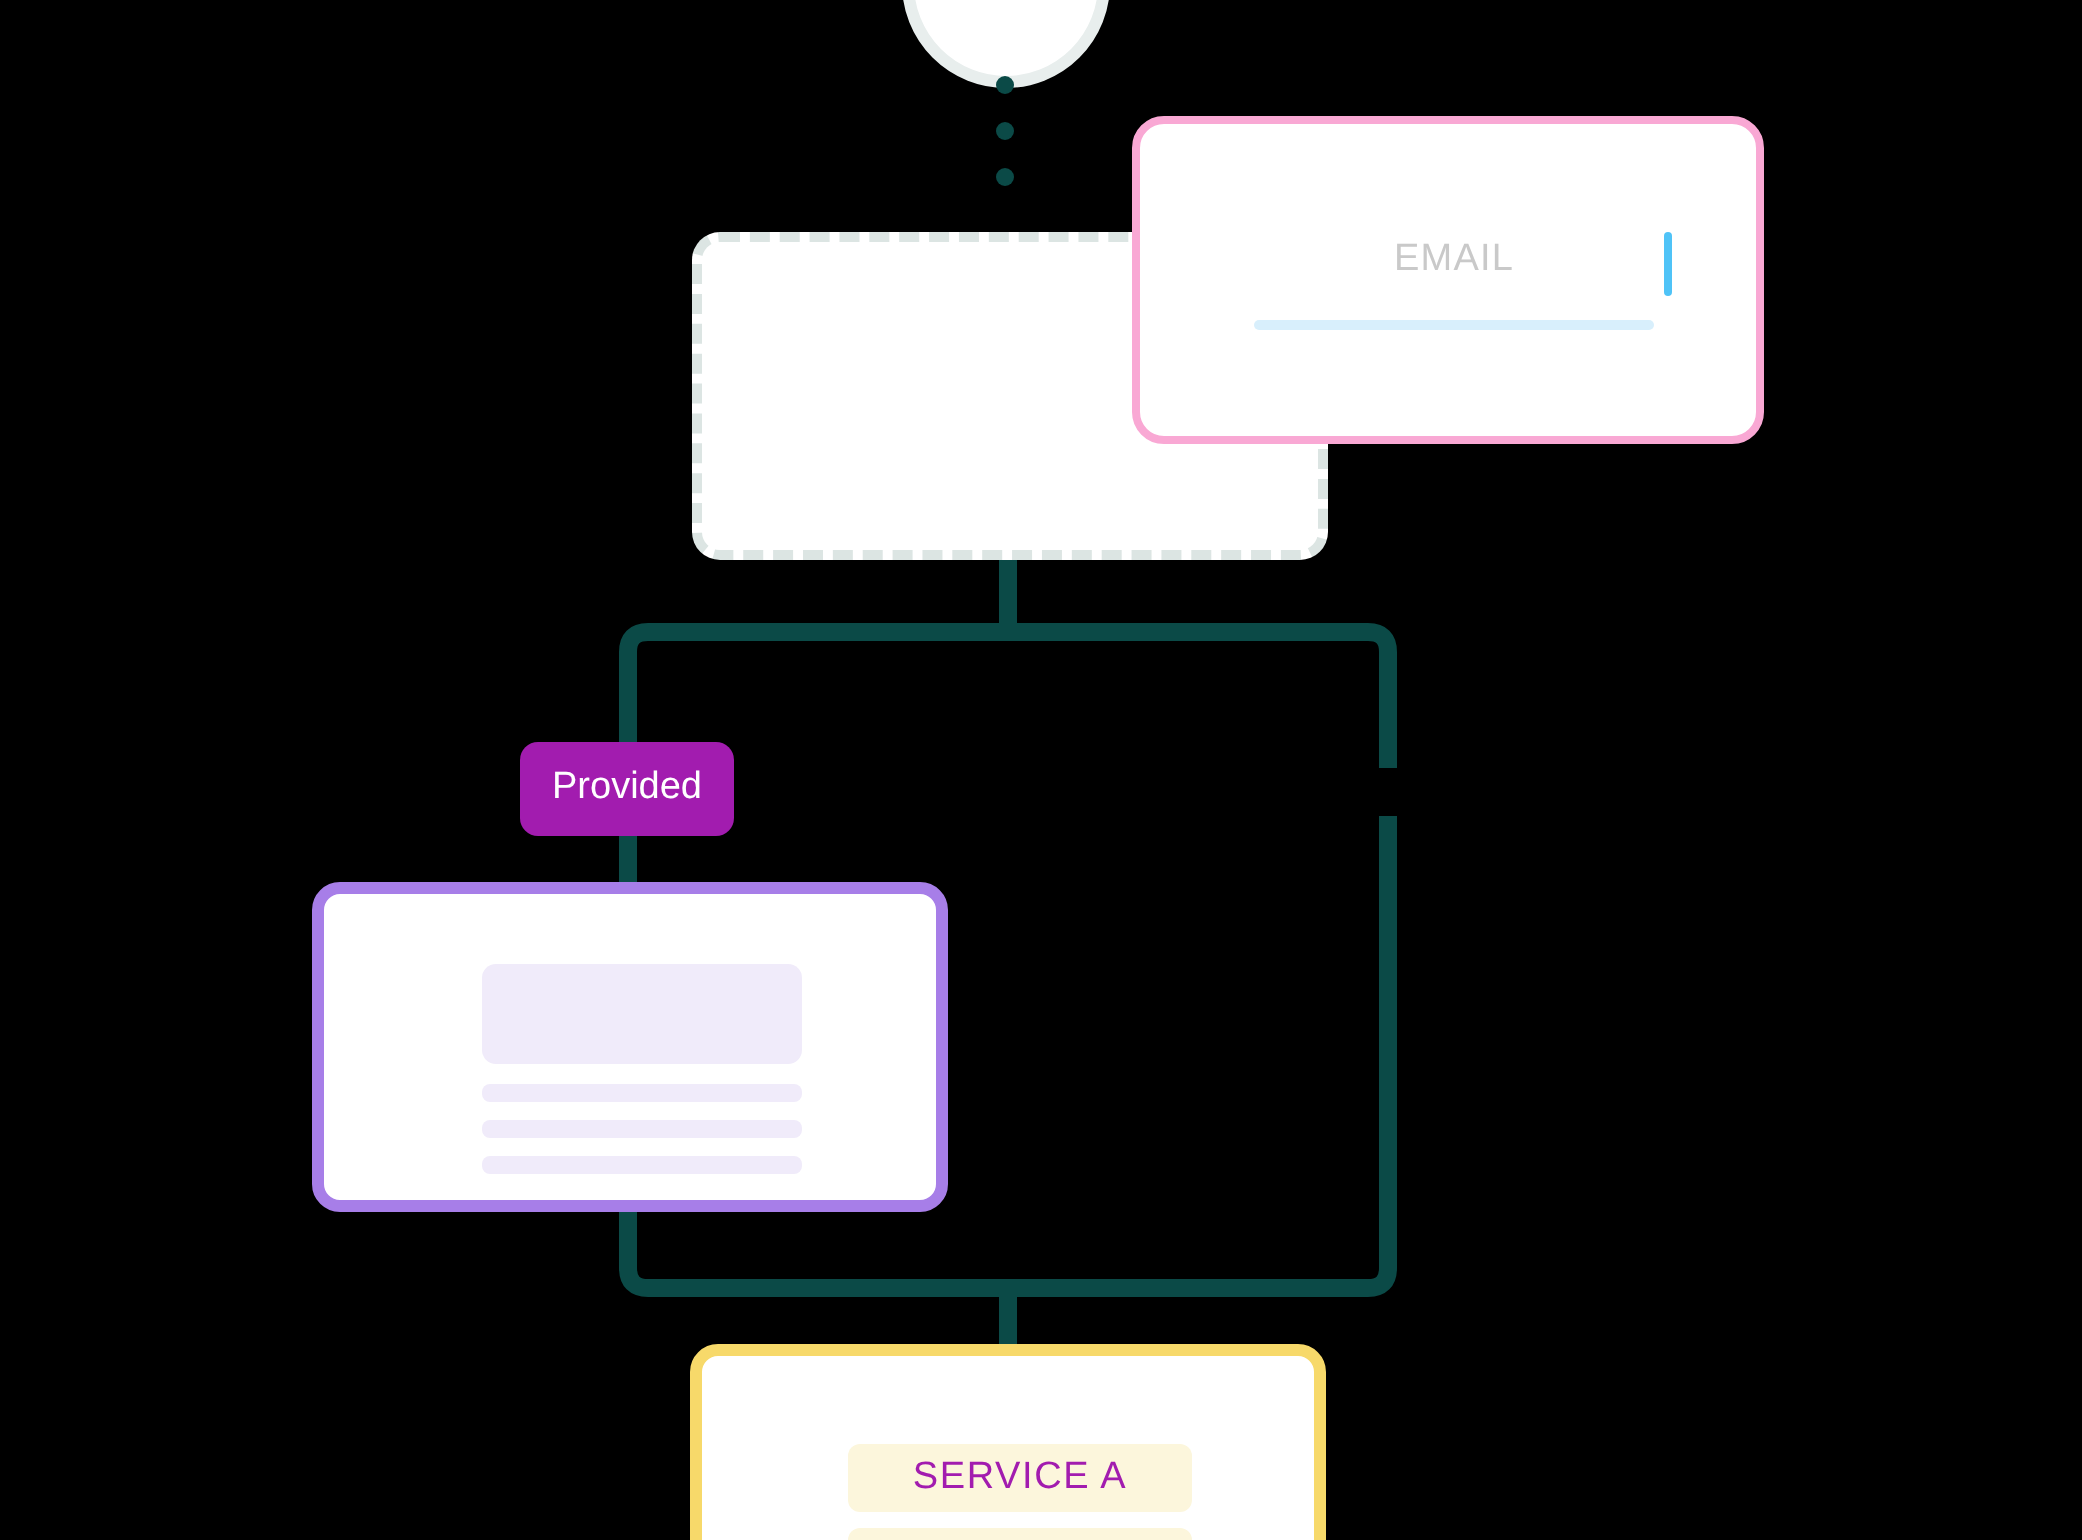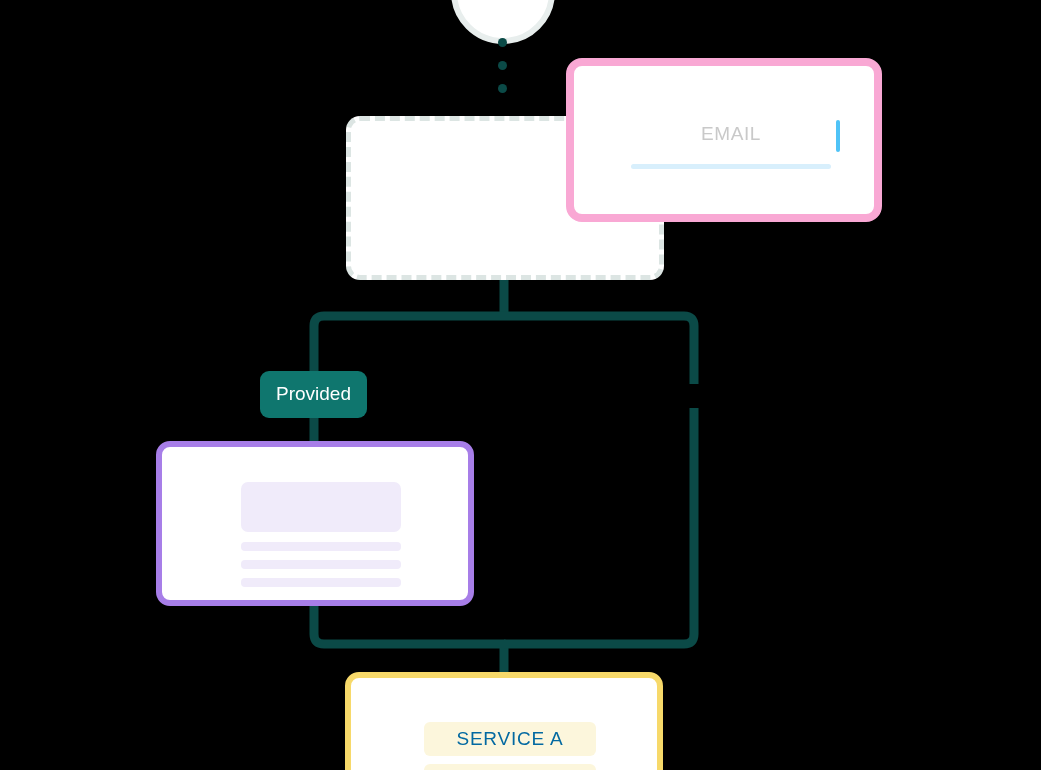--- a/index.html
+++ b/index.html
@@ -75,21 +75,21 @@
   }
 
   
   #email-panel {
     position: absolute;
     left: 566px;
     top: 58px;
     width: 316px;
     height: 164px;
     background: #ffffff;
-    border: 8px solid #f9a8d4;
+    border: 4px solid #f9a8d4;
     border-radius: 16px;
     box-sizing: border-box;
     z-index: 6;
   }
   #email-field {
     position: absolute;
     left: 57px;
     top: 54px;
     width: 200px;
     height: 46px;
@@ -119,21 +119,21 @@
     top: 44px;
     width: 200px;
     height: 5px;
     border-radius: 3px;
     background: #d8effc;
   }
 
   
   .branch-label {
     position: absolute;
-    background: #0f766e;
+    background: #a21caf;
     color: #ffffff;
     border-radius: 9px;
     font-size: 19px;
     line-height: 1;
     padding: 13px 16px 15px 16px;
     z-index: 4;
     white-space: nowrap;
   }
   #label-provided { left: 260px; top: 371px; }
   #label-otherwise { left: 632px; top: 371px; }
@@ -185,21 +185,21 @@
     box-sizing: border-box;
     z-index: 3;
   }
   .service-pill {
     position: absolute;
     left: 73px;
     width: 172px;
     height: 34px;
     background: #fcf6dc;
     border-radius: 6px;
-    color: #0369a1;
+    color: #a21caf;
     font-size: 19px;
     letter-spacing: 0.8px;
     text-align: center;
     line-height: 34px;
     white-space: nowrap;
   }
   #service-a { top: 44px; }
   #service-b { top: 86px; }
 </style>
 </head>

